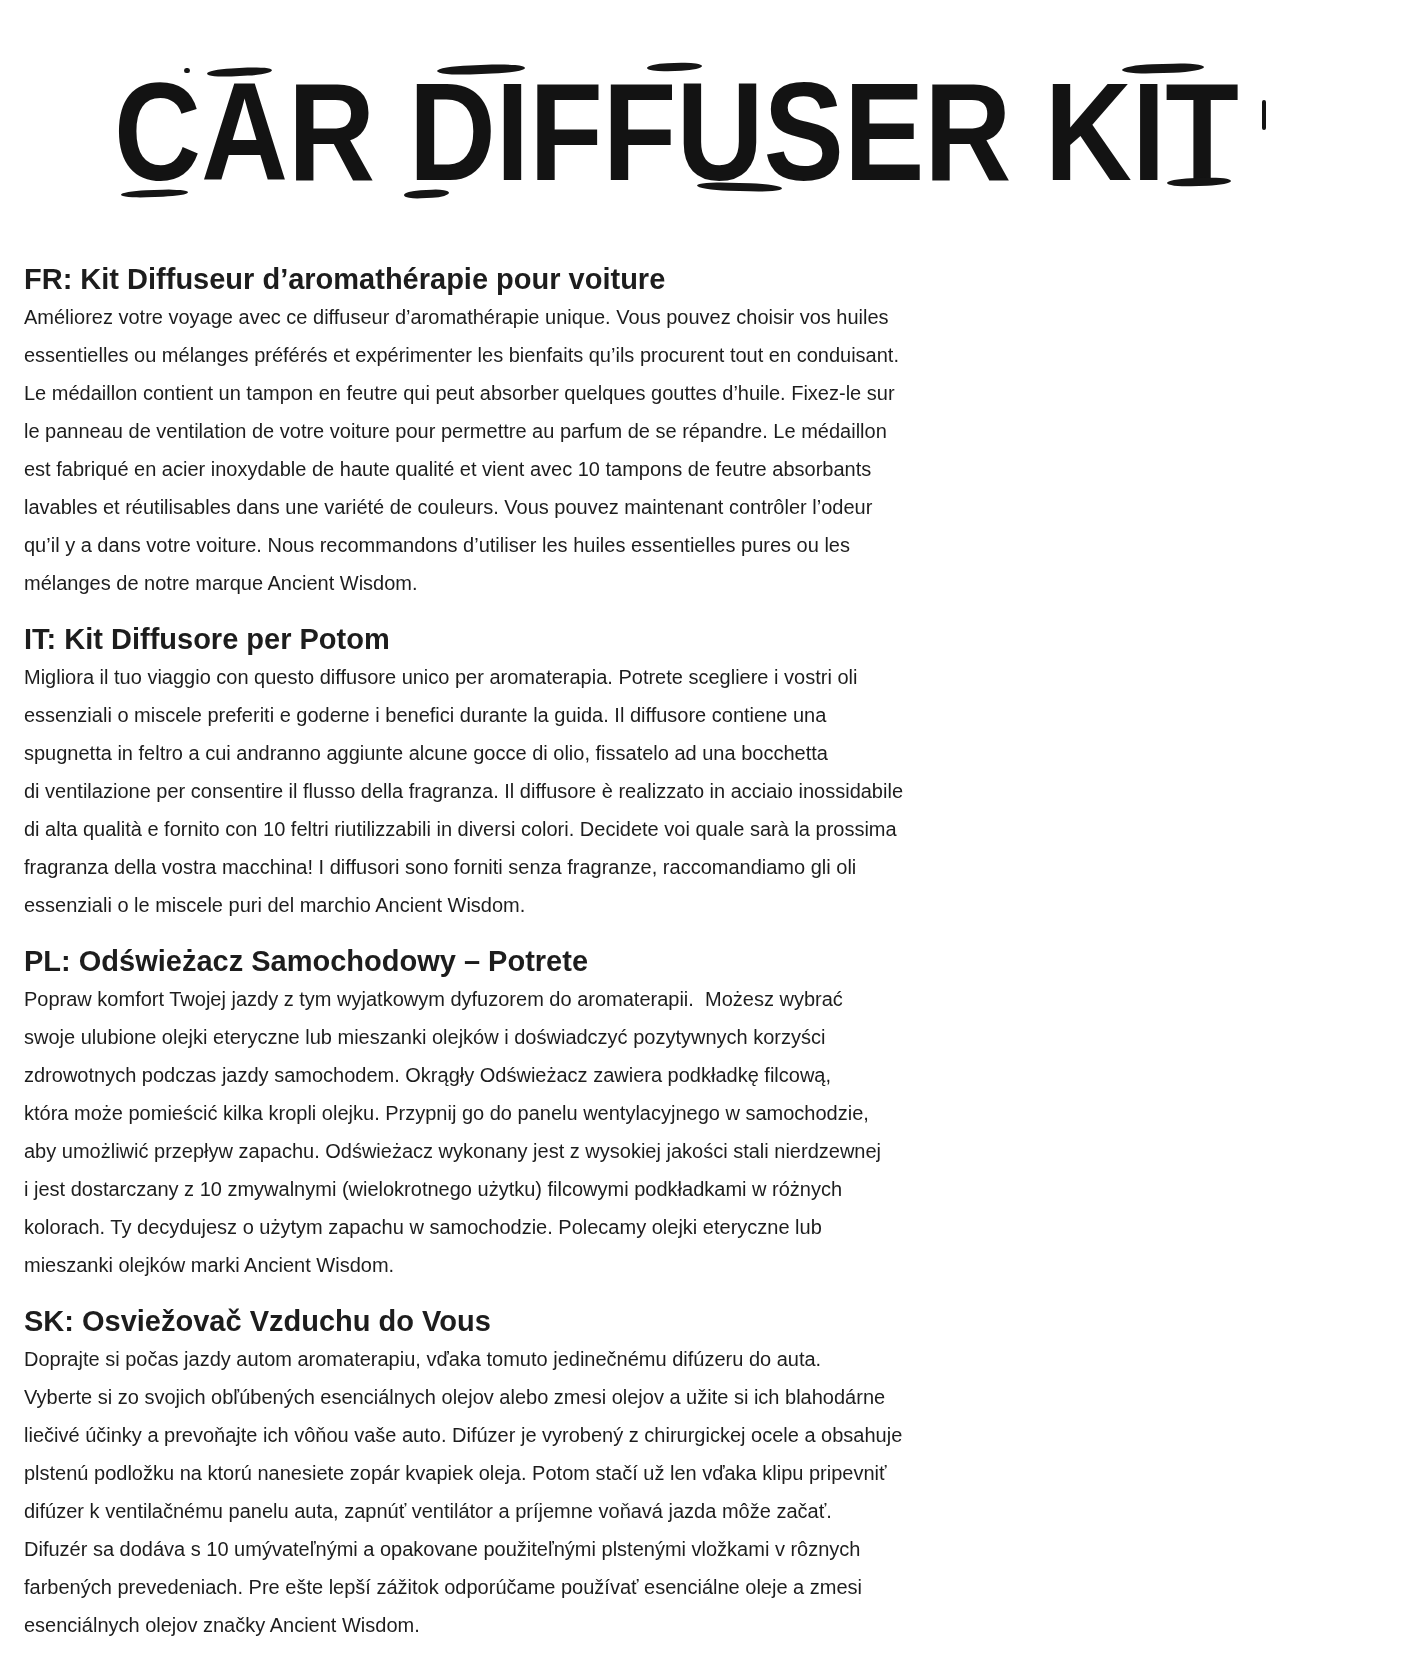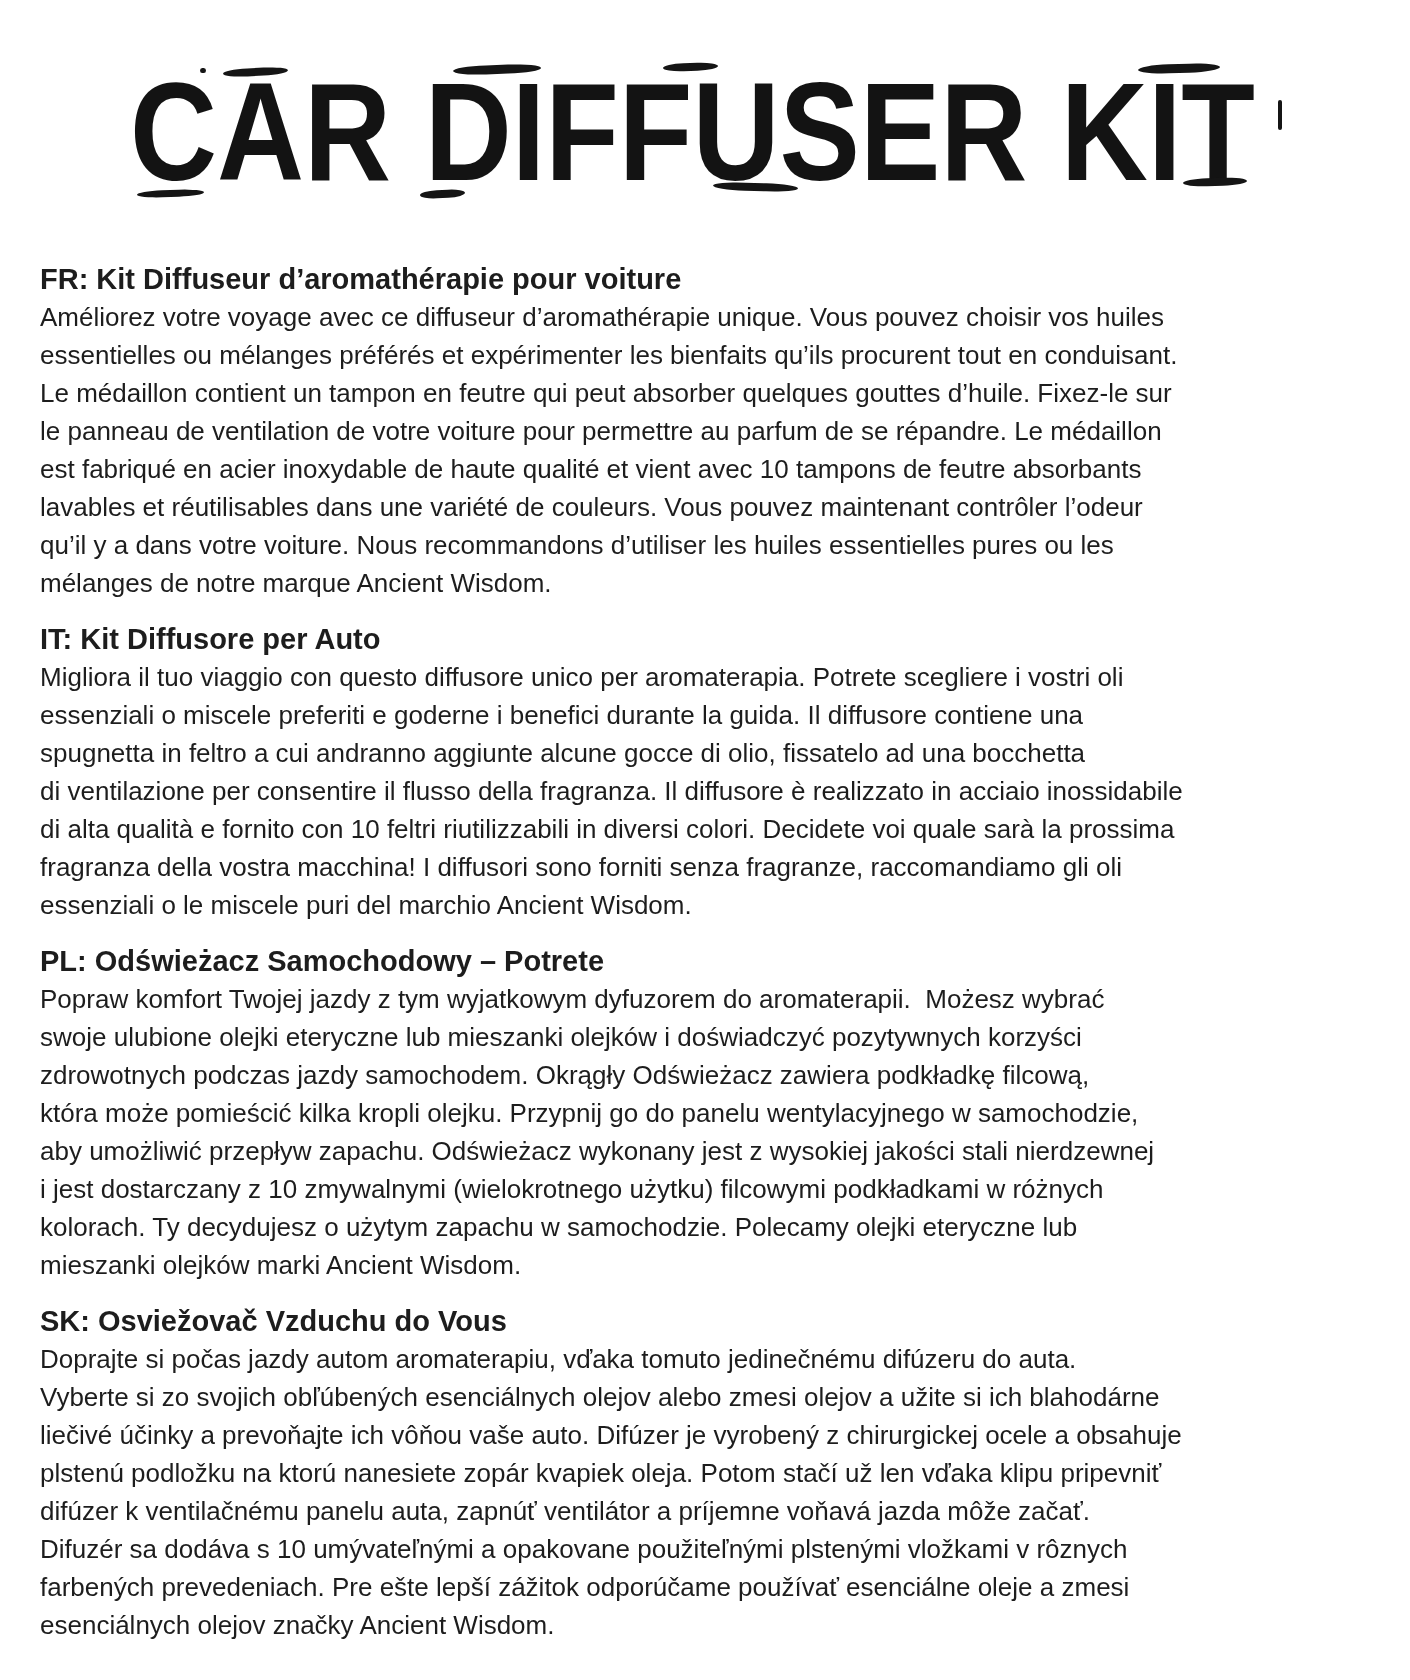--- a/index.html
+++ b/index.html
@@ -8,21 +8,21 @@
     background: #ffffff;
   }
   body {
     width: 1410px;
     height: 1680px;
     overflow: hidden;
     font-family: "Liberation Sans", "DejaVu Sans", sans-serif;
     color: #1d1d1d;
   }
   .page {
-    padding: 40px 40px 0 40px;
+    padding: 40px 40px 0 24px;
     box-sizing: border-box;
     width: 1410px;
   }
   
   .title-wrap {
     position: relative;
     height: 200px;
     margin-bottom: 20px;
   }
   .title-svg {
@@ -56,21 +56,21 @@
   .section {
     margin: 4px 0 18px 0;
   }
   .section-heading {
     font-size: 29px;
     font-weight: bold;
     line-height: 38px;
     margin: 0;
   }
   .section-body {
-    font-size: 26px;
+    font-size: 20px;
     line-height: 38px;
     margin: 0;
     white-space: pre-wrap;
     width: 1360px;
   }
 </style>
 </head>
 <body>
 
 <div class="page">
@@ -97,21 +97,21 @@
 essentielles ou mélanges préférés et expérimenter les bienfaits qu’ils procurent tout en conduisant.
 Le médaillon contient un tampon en feutre qui peut absorber quelques gouttes d’huile. Fixez-le sur
 le panneau de ventilation de votre voiture pour permettre au parfum de se répandre. Le médaillon
 est fabriqué en acier inoxydable de haute qualité et vient avec 10 tampons de feutre absorbants
 lavables et réutilisables dans une variété de couleurs. Vous pouvez maintenant contrôler l’odeur
 qu’il y a dans votre voiture. Nous recommandons d’utiliser les huiles essentielles pures ou les
 mélanges de notre marque Ancient Wisdom.</p>
   </div>
 
   <div class="section">
-    <h2 class="section-heading">IT: Kit Diffusore per Auto</h2>
+    <h2 class="section-heading">IT: Kit Diffusore per Potom</h2>
     <p class="section-body">Migliora il tuo viaggio con questo diffusore unico per aromaterapia. Potrete scegliere i vostri oli
 essenziali o miscele preferiti e goderne i benefici durante la guida. Il diffusore contiene una
 spugnetta in feltro a cui andranno aggiunte alcune gocce di olio, fissatelo ad una bocchetta
 di ventilazione per consentire il flusso della fragranza. Il diffusore è realizzato in acciaio inossidabile
 di alta qualità e fornito con 10 feltri riutilizzabili in diversi colori. Decidete voi quale sarà la prossima
 fragranza della vostra macchina! I diffusori sono forniti senza fragranze, raccomandiamo gli oli
 essenziali o le miscele puri del marchio Ancient Wisdom.</p>
   </div>
 
   <div class="section">

